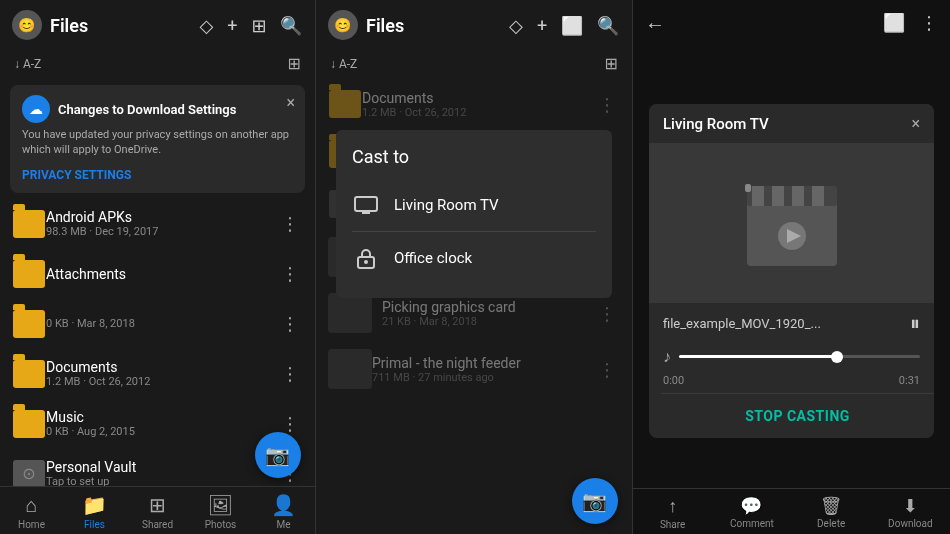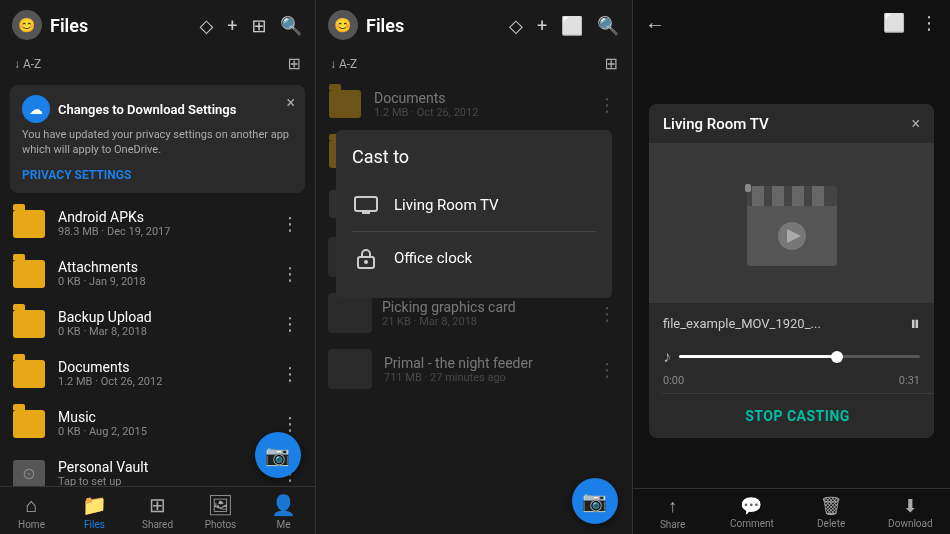--- a/index.html
+++ b/index.html
@@ -95,21 +95,20 @@
       color: #aaa; font-size: 16px; cursor: pointer;
     }
     .notif-body { font-size: 11px; color: #aaa; line-height: 1.4; margin-bottom: 6px; }
     .notif-link { font-size: 12px; color: #1a7fe6; font-weight: 700; text-transform: uppercase; }
 
     
     .file-list { flex: 1; overflow-y: auto; }
     .file-item {
       display: flex; align-items: center;
       padding: 8px 12px;
-      gap: 12px;
       cursor: pointer;
     }
     .file-icon {
       width: 34px; height: 34px;
       flex-shrink: 0;
       display: flex; align-items: center; justify-content: center;
     }
     .folder-icon {
       width: 32px; height: 28px;
       background: #e6a817;
@@ -323,30 +322,28 @@
         <div class="file-meta">98.3 MB · Dec 19, 2017</div>
       </div>
       <span class="file-menu">⋮</span>
     </div>
     <div class="file-item">
       <div class="file-icon">
           <div class="folder-icon"></div>
         </div>
       <div class="file-info">
         <div class="file-name">Attachments</div>
-        <div class="file-meta">0 KB · Jan 9, 2018</div>
-      </div>
-      <span class="file-menu">⋮</span>
-    </div>
-    <div class="file-item">
-      <div class="file-icon">
-          <div class="folder-icon"></div>
-        </div>
-      <div class="file-info">
-        <div class="file-name">Backup Upload</div>
+      </div>
+      <span class="file-menu">⋮</span>
+    </div>
+    <div class="file-item">
+      <div class="file-icon">
+          <div class="folder-icon"></div>
+        </div>
+      <div class="file-info">
         <div class="file-meta">0 KB · Mar 8, 2018</div>
       </div>
       <span class="file-menu">⋮</span>
     </div>
     <div class="file-item">
       <div class="file-icon">
           <div class="folder-icon"></div>
         </div>
       <div class="file-info">
         <div class="file-name">Documents</div>

